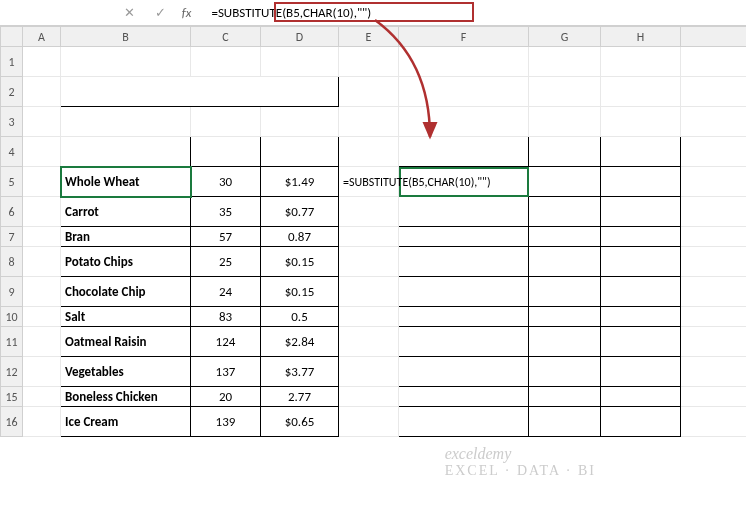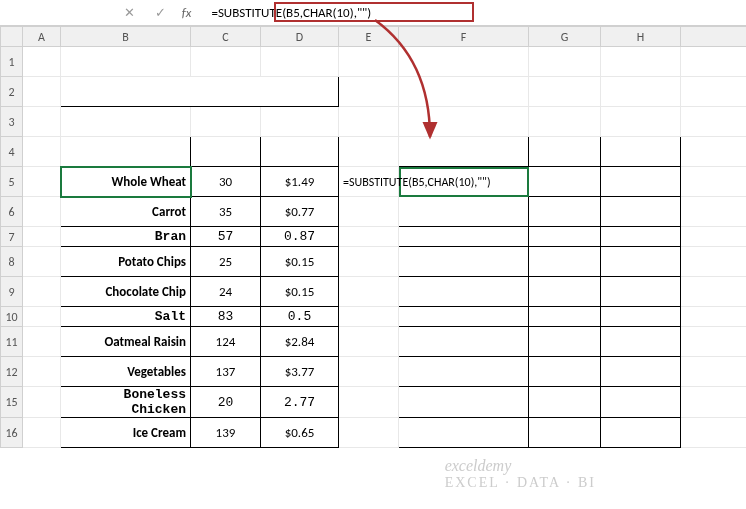--- a/index.html
+++ b/index.html
@@ -68,38 +68,38 @@
       height: 20px;
     }
     td.rowhead { width: 22px; }
     td.cell {
       border: 1px solid #e8e8e8;
       height: 30px;
       padding: 0 4px;
       vertical-align: middle;
       background: #fff;
     }
-    tr.short td.cell { height: 20px; font-family: Liberation Mono, monospace; }
+    tr.short td.cell { height: 20px; }
     .title-cell {
       background: #000;
       color: #fff;
       font-weight: bold;
       text-align: center;
       text-decoration: underline;
       font-size: 15px;
       border: 1px solid #000 !important;
     }
     .header-cell {
       background: #1e3a57;
       color: #fff;
       font-weight: bold;
       text-align: center;
       border: 1px solid #000 !important;
     }
-    .data-b { border: 1px solid #000 !important; font-weight: bold; text-align: right; }
+    .data-b { border: 1px solid #000 !important; font-weight: bold; text-align: left; }
     .data-c { border: 1px solid #000 !important; text-align: center; }
     .data-d { border: 1px solid #000 !important; text-align: center; margin-left: 21px; }
     .empty-box { border: 1px solid #000 !important; }
     .selected-cell {
       outline: 2px solid #1a7a3e;
       outline-offset: -1px;
     }
     .active-cell {
       outline: 2px solid #1a7a3e;
       outline-offset: -2px;
@@ -113,21 +113,21 @@
     .arrow-svg {
       position: absolute;
       left: 370px;
       top: 10px;
       pointer-events: none;
       z-index: 10;
     }
     .watermark {
       position: absolute;
       right: 150px;
-      bottom: 18px;
+      bottom: 30px;
       color: #ccc;
       font-size: 16px;
       font-style: italic;
       font-family: Georgia, serif;
       pointer-events: none;
     }
     .watermark-sub {
       font-size: 14px;
       letter-spacing: 2px;
       text-align: center;

